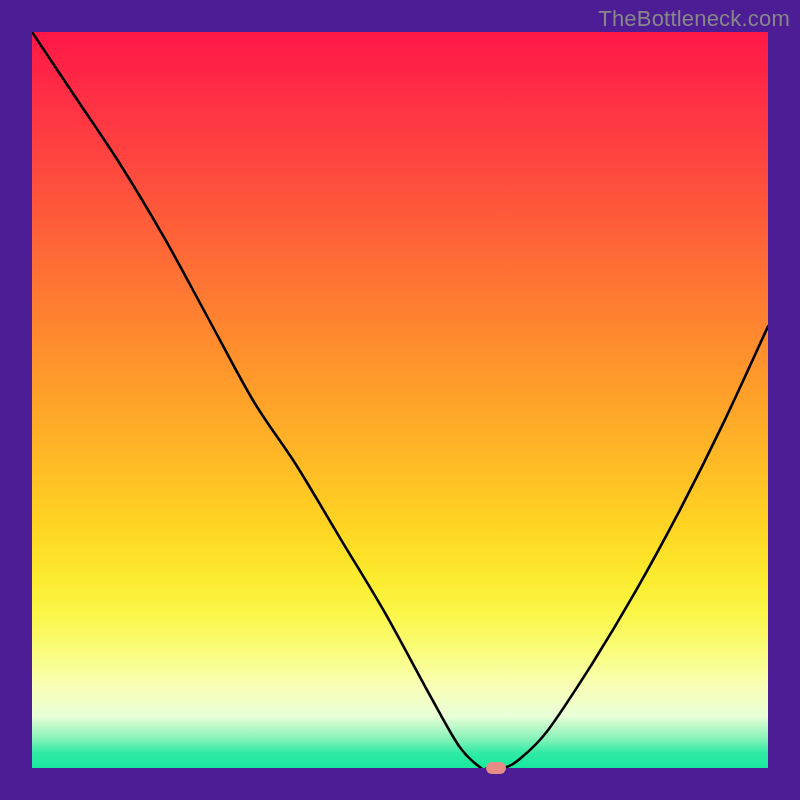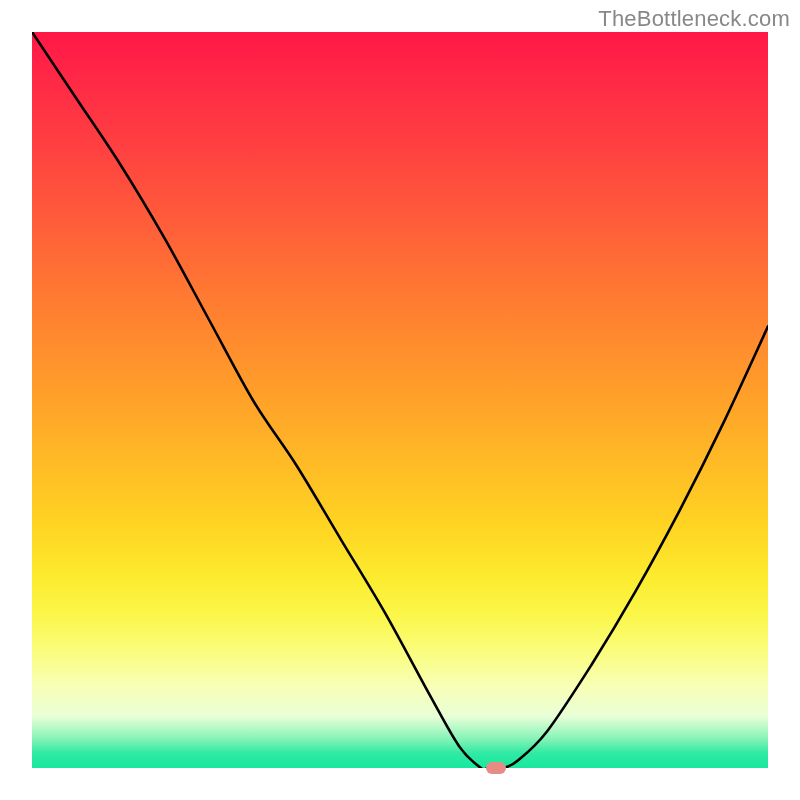--- a/index.html
+++ b/index.html
@@ -10,21 +10,21 @@
     background: #000;
     overflow: hidden;
     font-family: Arial, Helvetica, sans-serif;
   }
   .frame {
     position: absolute;
     top: 0;
     left: 0;
     width: 800px;
     height: 800px;
-    background: #ffffff;
+    background: #4c1d95;
   }
   .plot {
     position: absolute;
     left: 32px;
     top: 32px;
     width: 736px;
     height: 736px;
     background: linear-gradient(to bottom,
       #ff1846 0%,
       #ff2a46 7%,

